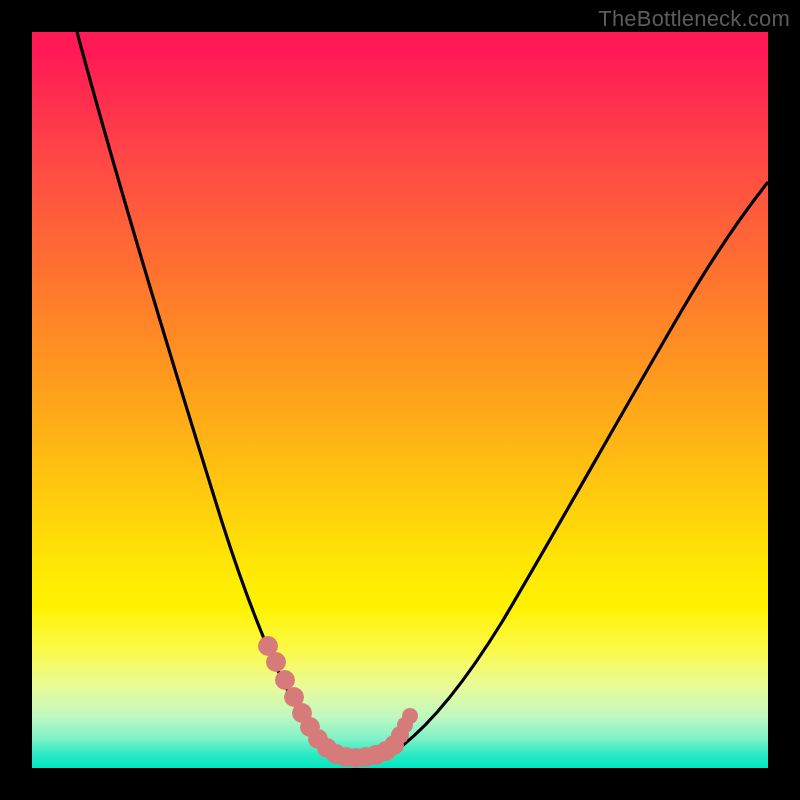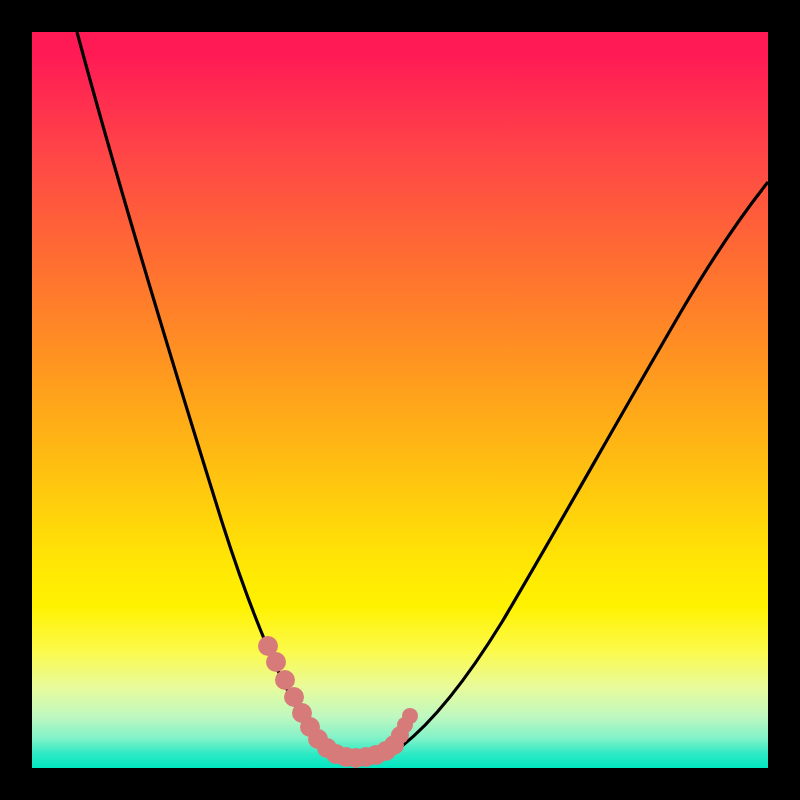--- a/index.html
+++ b/index.html
@@ -102,13 +102,14 @@
         <circle cx="344" cy="723" r="10"></circle>
         <circle cx="354" cy="719" r="10"></circle>
         <circle cx="362" cy="713" r="10"></circle>
         <circle cx="368" cy="703" r="9"></circle>
         <circle cx="373" cy="693" r="8"></circle>
         <circle cx="378" cy="684" r="8"></circle>
       </g>
     </svg>
   </div>
 
+  <div class="watermark">TheBottleneck.com</div>
 </div>
 
 </body></html>

